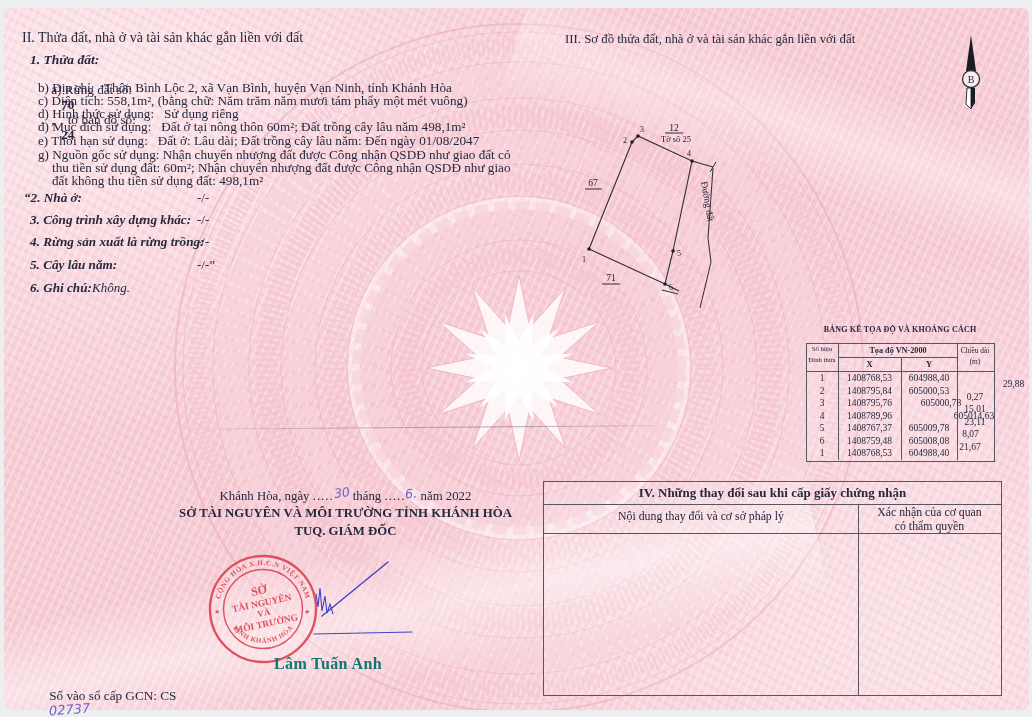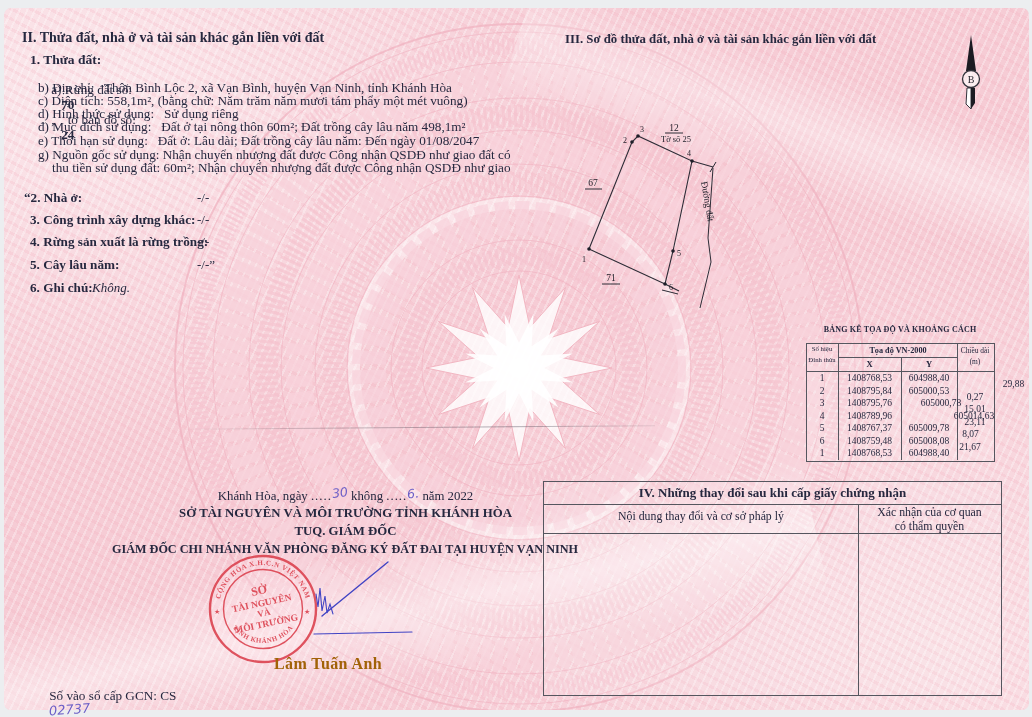--- a/index.html
+++ b/index.html
@@ -9,23 +9,23 @@
         background:
           repeating-linear-gradient(115deg, rgba(255,255,255,.30) 0 2px, rgba(255,255,255,0) 2px 7px),
           repeating-linear-gradient(28deg, rgba(244,170,186,.20) 0 3px, rgba(255,255,255,0) 3px 9px),
           radial-gradient(ellipse at 8% 12%, rgba(255,255,255,.55), rgba(255,255,255,0) 40%),
           radial-gradient(ellipse at 92% 90%, rgba(255,255,255,.40), rgba(255,255,255,0) 45%),
           linear-gradient(#f6ccd5,#f6ccd5);}
   .streak{position:absolute;pointer-events:none;}
   .abs{position:absolute;}
   .ln{position:absolute;white-space:pre-wrap;font-size:13.2px;line-height:15px;}
   .bold{font-weight:bold;}
-  .bi{font-weight:bold;}
+  .bi{font-weight:bold;font-style:italic;}
   .it{font-style:italic;}
-  .head{position:absolute;font-weight:bold;font-size:14px;}
+  .head{position:absolute;font-weight:normal;font-size:14px;}
   .val{position:absolute;font-size:13px;}
   .hand{color:#6b5ec7;font-style:italic;font-family:"DejaVu Sans",sans-serif;font-size:12.5px;}
   .sig-center{position:absolute;left:118px;width:455px;text-align:center;}
   .org{font-weight:bold;}
   
   .ct{position:absolute;left:806px;top:325px;width:188px;height:140px;font-size:9.5px;}
   .ct .title{position:absolute;left:0;top:0;width:100%;text-align:center;font-weight:bold;font-size:8px;letter-spacing:.2px;}
   .ct .box{position:absolute;left:0;top:18px;width:187px;height:117px;border:1px solid #55565f;background:rgba(255,255,255,.14);}
   .ct .vline,.ct .hline{position:absolute;background:#55565f;}
   .ct .cell{position:absolute;text-align:center;}
@@ -87,20 +87,21 @@
     <span>,    tờ bản đồ số:</span>
     <span class="bold" style="margin-left:10px;">24</span>
   </div>
   <div class="ln" style="left:38px;top:80px;">b) Địa chỉ:   Thôn Bình Lộc 2, xã Vạn Bình, huyện Vạn Ninh, tỉnh Khánh Hòa</div>
   <div class="ln" style="left:38px;top:93px;">c) Diện tích: 558,1m², (bằng chữ: Năm trăm năm mươi tám phẩy một mét vuông)</div>
   <div class="ln" style="left:38px;top:106px;">d) Hình thức sử dụng:   Sử dụng riêng</div>
   <div class="ln" style="left:38px;top:119px;">đ) Mục đích sử dụng:   Đất ở tại nông thôn 60m²; Đất trồng cây lâu năm 498,1m²</div>
   <div class="ln" style="left:38px;top:133px;">e) Thời hạn sử dụng:   Đất ở: Lâu dài; Đất trồng cây lâu năm: Đến ngày 01/08/2047</div>
   <div class="ln" style="left:38px;top:147px;">g) Nguồn gốc sử dụng: Nhận chuyển nhượng đất được Công nhận QSDĐ như giao đất có</div>
   <div class="ln" style="left:52px;top:160px;">thu tiền sử dụng đất: 60m²; Nhận chuyển nhượng đất được Công nhận QSDĐ như giao</div>
+  <div class="ln" style="left:52px;top:173px;">đất không thu tiền sử dụng đất: 498,1m²</div>
 
   <div class="ln bi" style="left:24px;top:190px;">“2. Nhà ở:</div>
   <div class="val" style="left:197px;top:190px;">-/-</div>
 
   <div class="ln bi" style="left:30px;top:212px;">3. Công trình xây dựng khác:</div>
   <div class="val" style="left:197px;top:212px;">-/-</div>
 
   <div class="ln bi" style="left:30px;top:234px;">4. Rừng sản xuất là rừng trồng:</div>
   <div class="val" style="left:197px;top:234px;">-/-</div>
 
@@ -207,27 +208,26 @@
     <div class="hline" style="top:51px;"></div>
     <div class="vline"></div>
     <div class="c1">Nội dung thay đổi và cơ sở pháp lý</div>
     <div class="c2" style="top:23px;">Xác nhận của cơ quan</div>
     <div class="c2" style="top:37px;">có thẩm quyền</div>
   </div>
 
   <div class="sig-center" style="top:488px;font-size:12.8px;">
     <span>Khánh Hòa, ngày</span>
     <span style="letter-spacing:1px;">.....</span><span class="hand" style="display:inline-block;transform:translateY(-3px) rotate(-8deg);">30</span>
-    <span>không</span>
+    <span>tháng</span>
     <span style="letter-spacing:1px;">.....</span><span class="hand" style="display:inline-block;transform:translateY(-2px) rotate(-6deg);">6.</span>
     <span>năm 2022</span>
   </div>
   <div class="sig-center org" style="top:506px;font-size:12.8px;">SỞ TÀI NGUYÊN VÀ MÔI TRƯỜNG TỈNH KHÁNH HÒA</div>
   <div class="sig-center org" style="top:524px;font-size:12.8px;">TUQ. GIÁM ĐỐC</div>
-  <div class="sig-center org" style="top:542px;font-size:12.2px;left:110px;width:470px;">GIÁM ĐỐC CHI NHÁNH VĂN PHÒNG ĐĂNG KÝ ĐẤT ĐAI TẠI HUYỆN VẠN NINH</div>
 
   <svg class="abs" style="left:206px;top:552px;opacity:.9;" width="114" height="114" viewBox="0 0 114 114">
     <defs>
       <path id="arcTop" d="M 13,57 A 44,44 0 1 1 101,57"></path>
       <path id="arcBot" d="M 19.5,59 A 38,38 0 0 0 94.5,59"></path>
     </defs>
     <circle cx="57" cy="57" r="53" fill="rgba(255,235,238,.25)" stroke="#dc4350" stroke-width="2.4"></circle>
     <circle cx="57" cy="57" r="39.5" fill="none" stroke="#dc4350" stroke-width="1.4"></circle>
     <text font-size="7" fill="#dc4350" font-weight="bold" letter-spacing=".6">
       <textPath href="#arcTop" startOffset="50%" text-anchor="middle">CỘNG HÒA X.H.C.N VIỆT NAM</textPath>
@@ -246,19 +246,19 @@
   </svg>
 
   <svg class="abs" style="left:300px;top:550px;" width="140" height="92" viewBox="0 0 140 92">
     <g stroke="#4144c4" fill="none" stroke-width="1.4" stroke-linecap="round">
       <path d="M88,12 L22,66"></path>
       <path d="M16,44 l2,13 l2,-19 l2,23 l3,-15 l2,17 l3,-9 l3,10" stroke-width="1.1"></path>
       <path d="M14,84 L112,82" stroke-width="1.2"></path>
     </g>
   </svg>
 
-  <div class="abs bold red" style="left:274px;top:655px;font-size:16px;letter-spacing:.4px;color:#a16207;">Lâm Tuấn Anh</div>
+  <div class="abs bold red" style="left:274px;top:655px;font-size:16px;letter-spacing:.4px;color:#0f766e;">Lâm Tuấn Anh</div>
 
   <div class="ln" style="left:36px;top:673px;">
     <span>Số vào sổ cấp GCN: CS</span>
     <span class="hand" style="display:inline-block;transform:translateY(-1px) rotate(-4deg);font-size:13px;">02737</span>
   </div>
 </div>
 
 </body></html>

